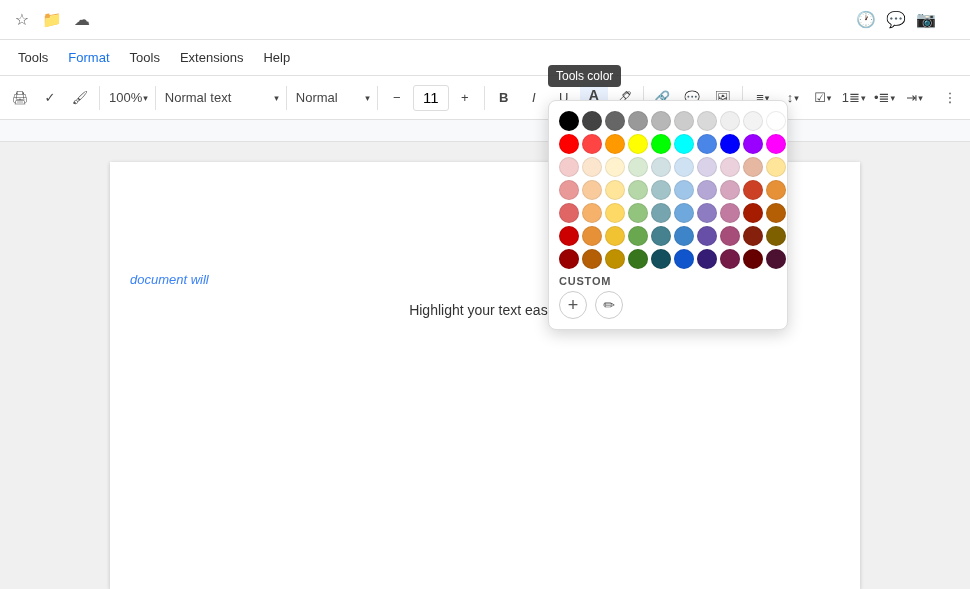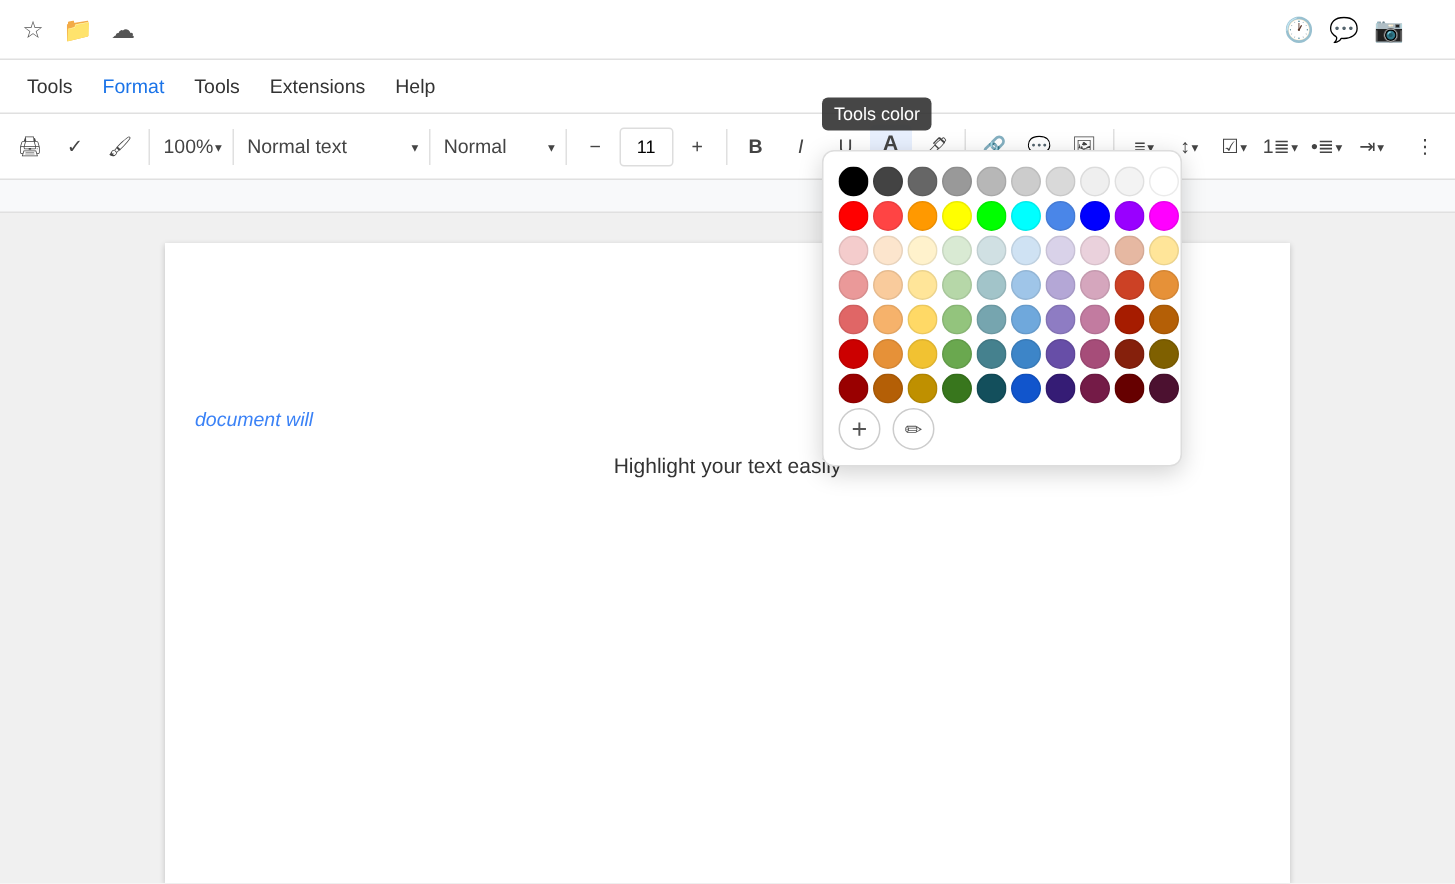--- a/index.html
+++ b/index.html
@@ -60,21 +60,21 @@
       padding: 0 4px;
     }
     .toolbar-btn.with-arrow { padding-right: 2px; }
     .toolbar-divider {
       width: 1px; height: 24px;
       background: #e0e0e0; margin: 0 3px;
     }
     .font-size-box {
       width: 36px; height: 26px;
       border: 1px solid #ddd; border-radius: 3px;
-      text-align: center; font-size: 12px;
+      text-align: center; font-size: 15px;
       display: flex; align-items: center; justify-content: center;
     }
     .text-color-btn {
       display: flex; flex-direction: column; align-items: center;
       cursor: pointer; padding: 2px 4px; border-radius: 4px;
       position: relative;
     }
     .text-color-letter {
       font-size: 14px; font-weight: bold; color: #444;
       line-height: 1;
@@ -400,17 +400,18 @@
         <div class="color-dot" title="#bf9000" style="background: rgb(191, 144, 0);"></div>
         <div class="color-dot" title="#38761d" style="background: rgb(56, 118, 29);"></div>
         <div class="color-dot" title="#134f5c" style="background: rgb(19, 79, 92);"></div>
         <div class="color-dot" title="#1155cc" style="background: rgb(17, 85, 204);"></div>
         <div class="color-dot" title="#351c75" style="background: rgb(53, 28, 117);"></div>
         <div class="color-dot" title="#741b47" style="background: rgb(116, 27, 71);"></div>
         <div class="color-dot" title="#660000" style="background: rgb(102, 0, 0);"></div>
         <div class="color-dot" title="#4c1130" style="background: rgb(76, 17, 48);"></div>
       </div>
     </div>
+  <div class="custom-label">CUSTOM</div>
   <div class="custom-row">
     <div class="custom-add-btn">+</div>
     <div class="custom-pick-btn">✏</div>
   </div>
 </div>
 
 </body></html>

